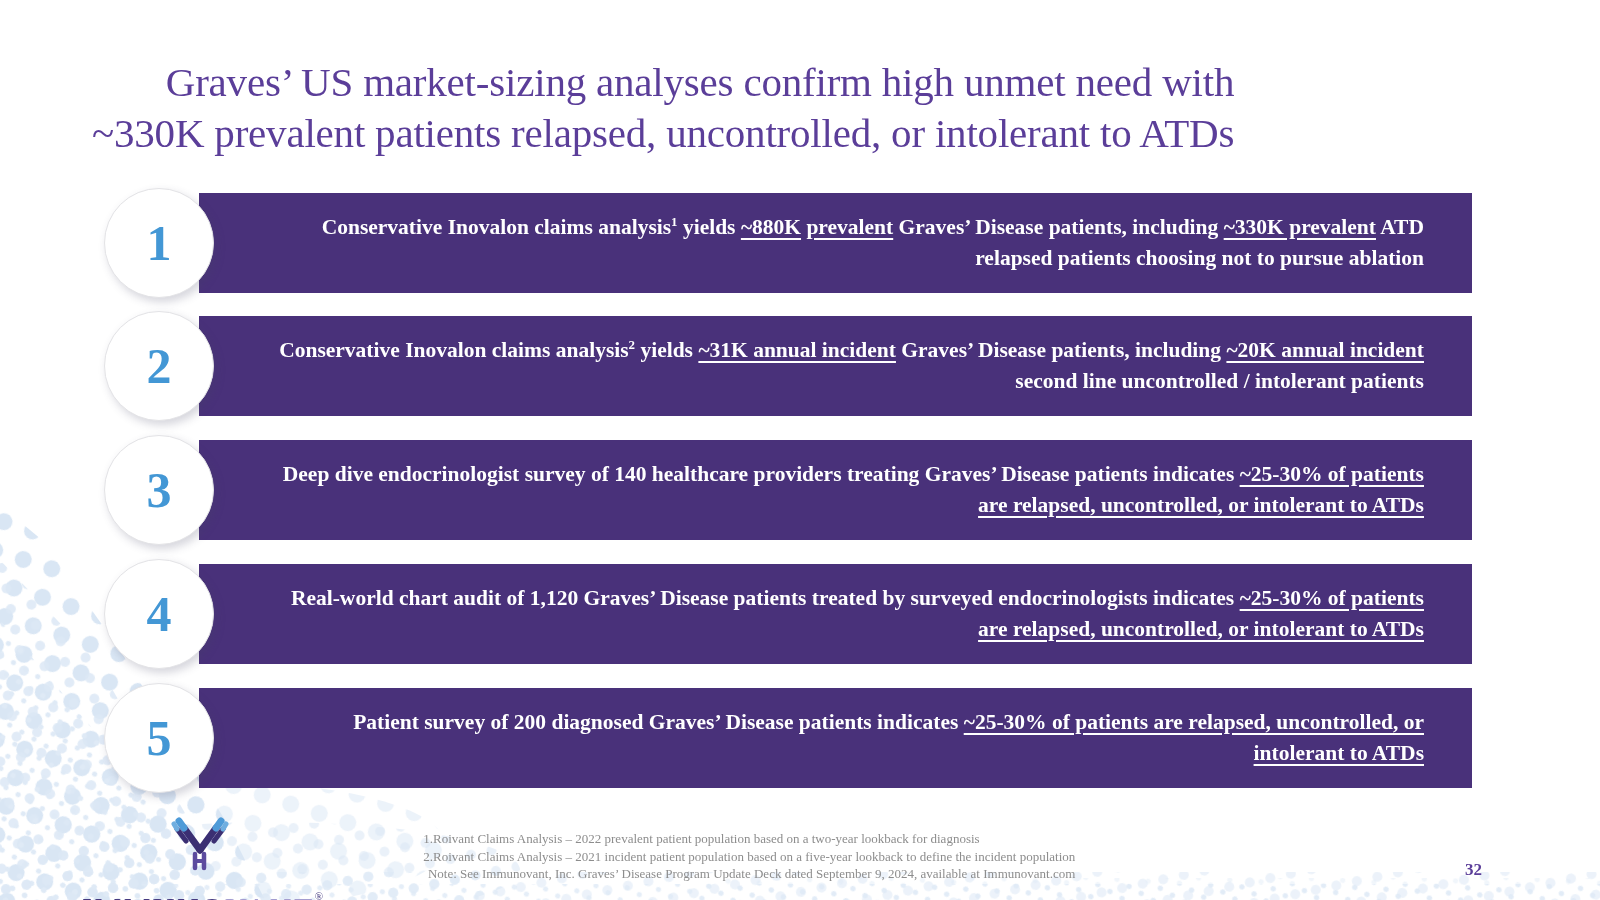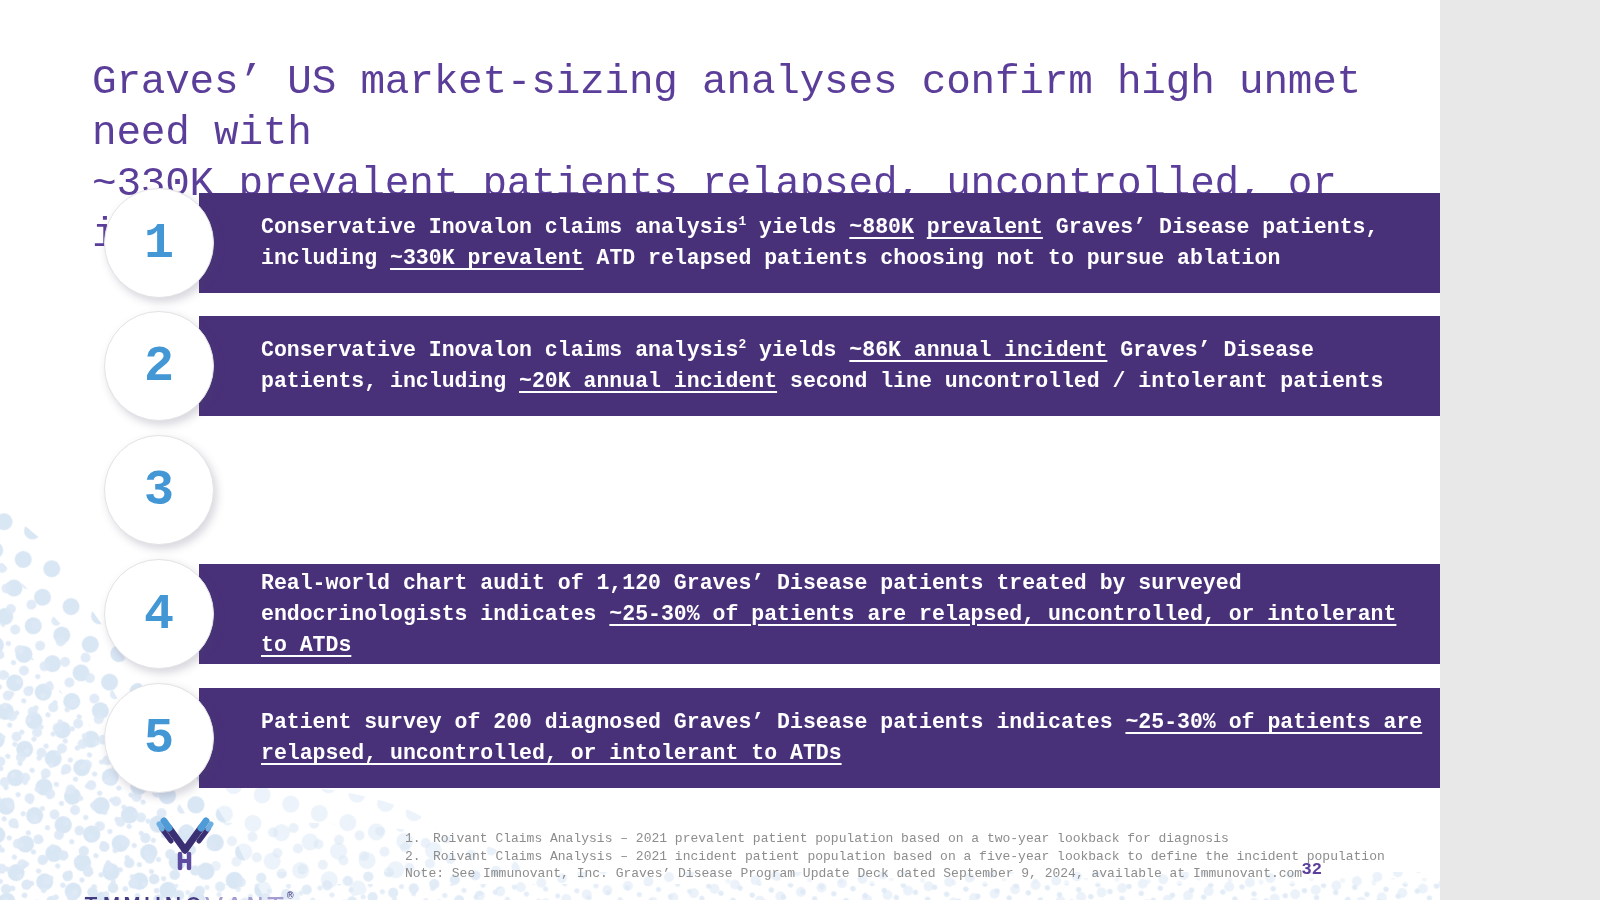--- a/index.html
+++ b/index.html
@@ -1,18 +1,18 @@
 <!DOCTYPE html>
 <html><head>
 <meta charset="utf-8">
 <style>
   html,body{margin:0;padding:0;background:#e8e8e8;}
   .slide{
-    position:relative; width:1440px; height:900px; background:#ffffff;
-    overflow:hidden; font-family:Liberation Mono, monospace;
+    position:relative; width:1600px; height:900px; background:#ffffff;
+    overflow:hidden; font-family:Liberation Serif, serif;text-align:right;
   }
   .dots-svg{position:absolute; left:0; top:0; z-index:0; pointer-events:none;}
 
   .title{
     position:absolute; left:92px; top:57px; z-index:2; margin:0;
     font-size:41px; line-height:51px; font-weight:400; color:#5B3E99;
     letter-spacing:-0.2px;
   }
 
   .rows{position:absolute; left:0; top:0; width:1600px; height:900px; z-index:3;}
@@ -102,28 +102,31 @@
       <div class="banner">
         <p class="banner-text"><span>Conservative Inovalon claims analysis</span><sup>1</sup><span> yields </span><span class="u">~880K</span><span> </span><span class="u">prevalent</span><span> Graves’ Disease patients, including </span><span class="u">~330K prevalent</span><span> ATD relapsed patients choosing not to pursue ablation</span></p>
       </div>
       <div class="circle">
         <span class="num">1</span>
       </div>
     </div>
 
     <div class="row">
       <div class="banner">
-        <p class="banner-text"><span>Conservative Inovalon claims analysis</span><sup>2</sup><span> yields </span><span class="u">~86K annual incident</span><span> Graves’ Disease patients, including </span><span class="u">~20K annual incident</span><span> second line uncontrolled / intolerant patients</span></p>
+        <p class="banner-text"><span>Conservative Inovalon claims analysis</span><sup>2</sup><span> yields </span><span class="u">~31K annual incident</span><span> Graves’ Disease patients, including </span><span class="u">~20K annual incident</span><span> second line uncontrolled / intolerant patients</span></p>
       </div>
       <div class="circle">
         <span class="num">2</span>
       </div>
     </div>
 
     <div class="row">
+      <div class="banner">
+        <p class="banner-text"><span>Deep dive endocrinologist survey of 140 healthcare providers treating Graves’ Disease patients indicates </span><span class="u">~25-30% of patients are relapsed, uncontrolled, or intolerant to ATDs</span></p>
+      </div>
       <div class="circle">
         <span class="num">3</span>
       </div>
     </div>
 
     <div class="row">
       <div class="banner">
         <p class="banner-text"><span>Real-world chart audit of 1,120 Graves’ Disease patients treated by surveyed endocrinologists indicates </span><span class="u">~25-30% of patients are relapsed, uncontrolled, or intolerant to ATDs</span></p>
       </div>
       <div class="circle">
@@ -138,21 +141,21 @@
       <div class="circle">
         <span class="num">5</span>
       </div>
     </div>
   </div>
 
   <div class="footnotes">
     <div id="fn-items">
     <div class="fn-item">
       <span class="fn-marker">1.</span>
-      <span>Roivant Claims Analysis – 2021 prevalent patient population based on a two-year lookback for diagnosis</span>
+      <span>Roivant Claims Analysis – 2022 prevalent patient population based on a two-year lookback for diagnosis</span>
     </div>
 
     <div class="fn-item">
       <span class="fn-marker">2.</span>
       <span>Roivant Claims Analysis – 2021 incident patient population based on a five-year lookback to define the incident population</span>
     </div>
   </div>
     <div>Note: See Immunovant, Inc. Graves’ Disease Program Update Deck dated September 9, 2024, available at Immunovant.com</div>
   </div>
 

